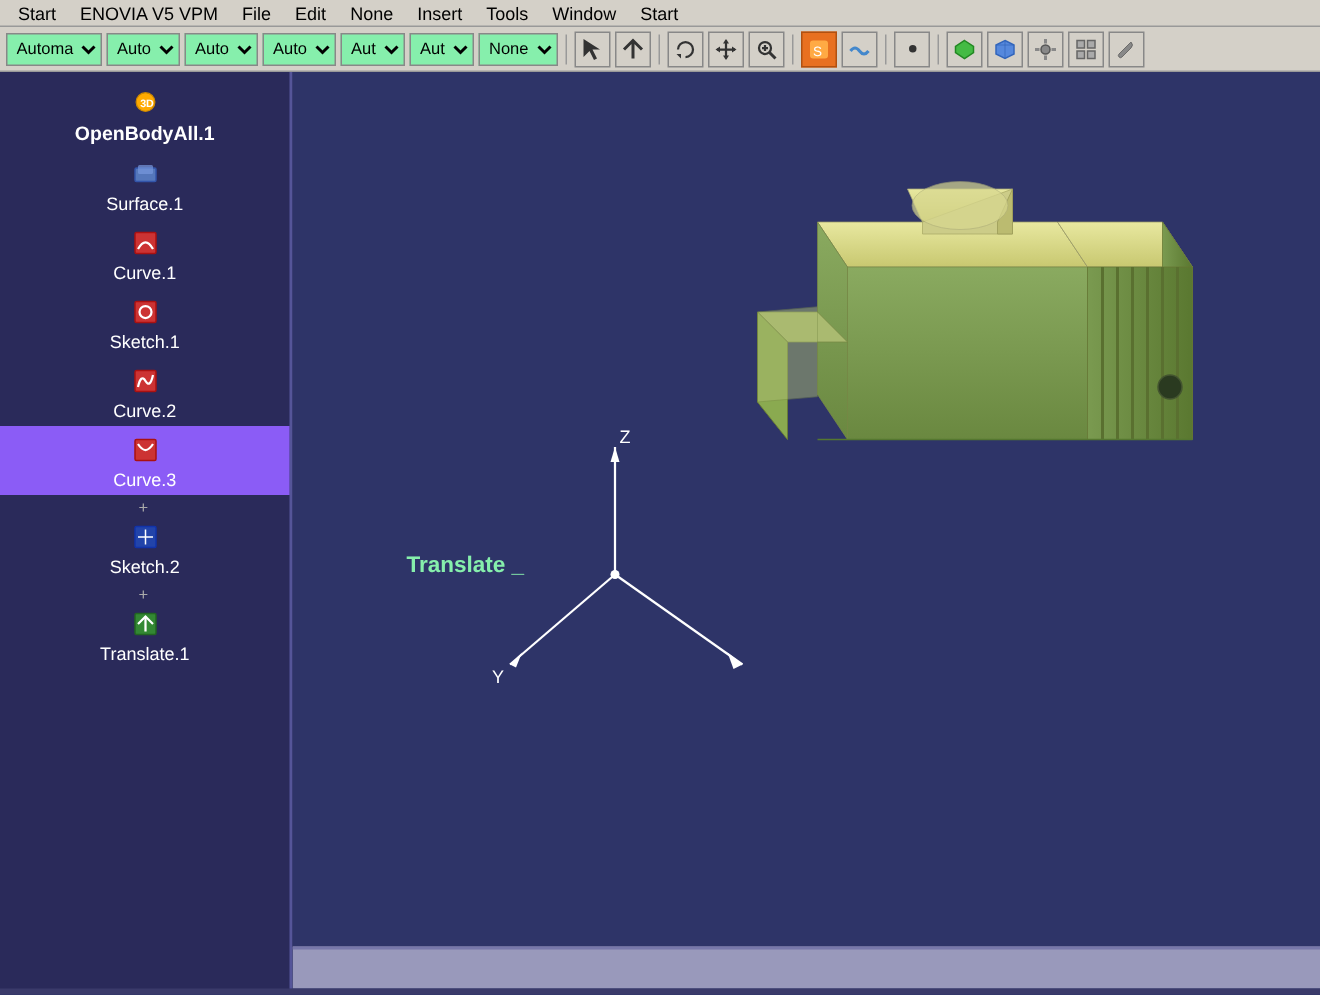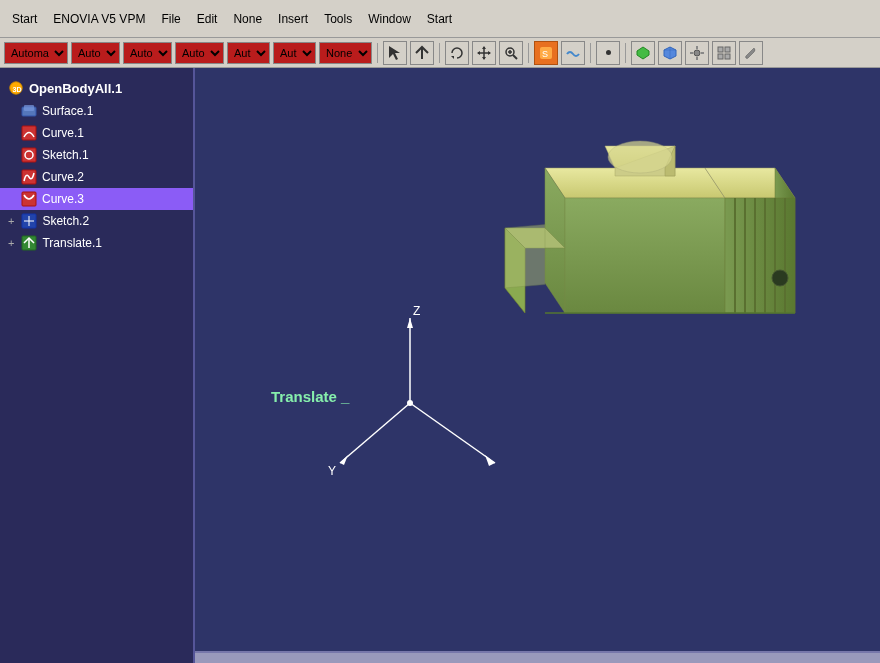--- a/index.html
+++ b/index.html
@@ -1,21 +1,21 @@
 <!DOCTYPE html>
 <html><head>
   <meta charset="utf-8">
   <style>
     * { margin: 0; padding: 0; box-sizing: border-box; }
     body { width: 880px; height: 663px; overflow: hidden; font-family: Arial, sans-serif; font-size: 12px; background: #3a3a6a; }
 
     
     #menubar {
       background: #d4d0c8;
-      height: 38px;
+      height: 18px;
       display: flex;
       align-items: center;
       padding: 0 4px;
       border-bottom: 1px solid #999;
     }
     .menu-item {
       padding: 2px 8px;
       cursor: pointer;
       color: #000;
       font-size: 12px;
@@ -27,21 +27,21 @@
       height: 30px;
       display: flex;
       align-items: center;
       padding: 2px 4px;
       gap: 3px;
       border-bottom: 1px solid #999;
     }
     .toolbar-select {
       height: 22px;
       font-size: 11px;
-      background: #b91c1c;
+      background: #86efac;
       border: 1px solid #888;
       padding: 0 2px;
     }
     .toolbar-btn {
       height: 24px;
       width: 24px;
       background: #d4d0c8;
       border: 1px solid #888;
       display: flex; align-items: center; justify-content: center;
       cursor: pointer;
@@ -74,20 +74,21 @@
       flex-shrink: 0;
     }
     .tree-item {
       display: flex;
       align-items: center;
       padding: 3px 8px;
       color: white;
       font-size: 12px;
       cursor: pointer;
       gap: 5px;
+      flex-direction: column;
     }
     .tree-item.selected {
       background: #8b5cf6;
     }
 
     .tree-icon {
       width: 16px; height: 16px;
       flex-shrink: 0;
       display: inline-flex; align-items: center; justify-content: center;
     }
@@ -127,20 +128,21 @@
     }
 
     .tree-root-row {
       display: flex;
       align-items: center;
       padding: 4px 8px;
       color: white;
       font-size: 13px;
       font-weight: bold;
       gap: 5px;
+      flex-direction: column;
     }
   </style>
 </head>
 <body>
 
 <div id="menubar">
   <div class="menu-item">Start</div>
   <div class="menu-item">ENOVIA V5 VPM</div>
   <div class="menu-item">File</div>
   <div class="menu-item">Edit</div>

